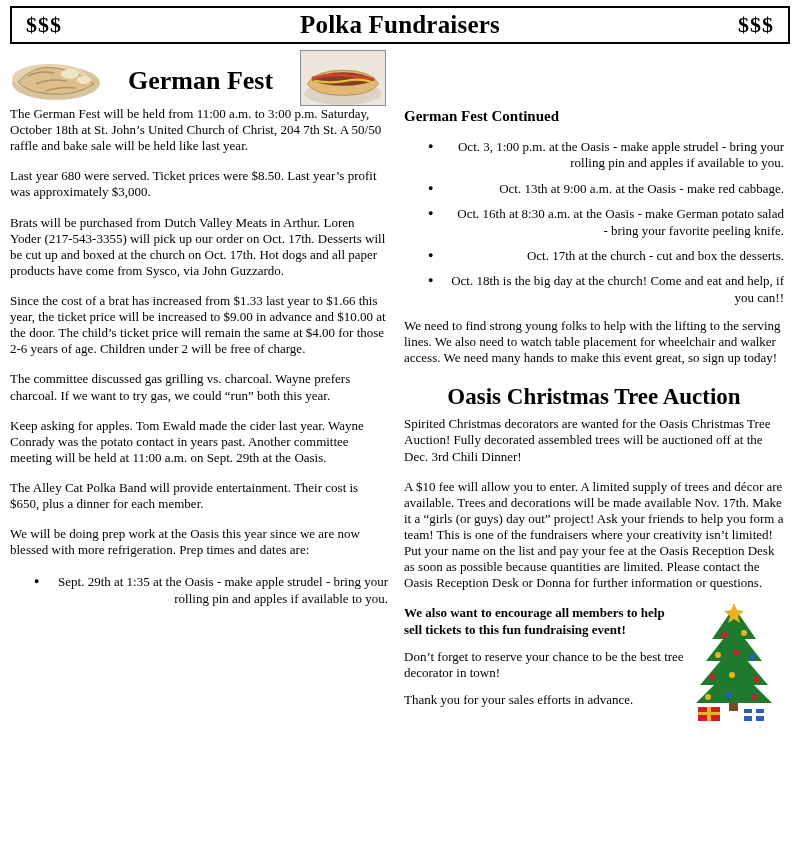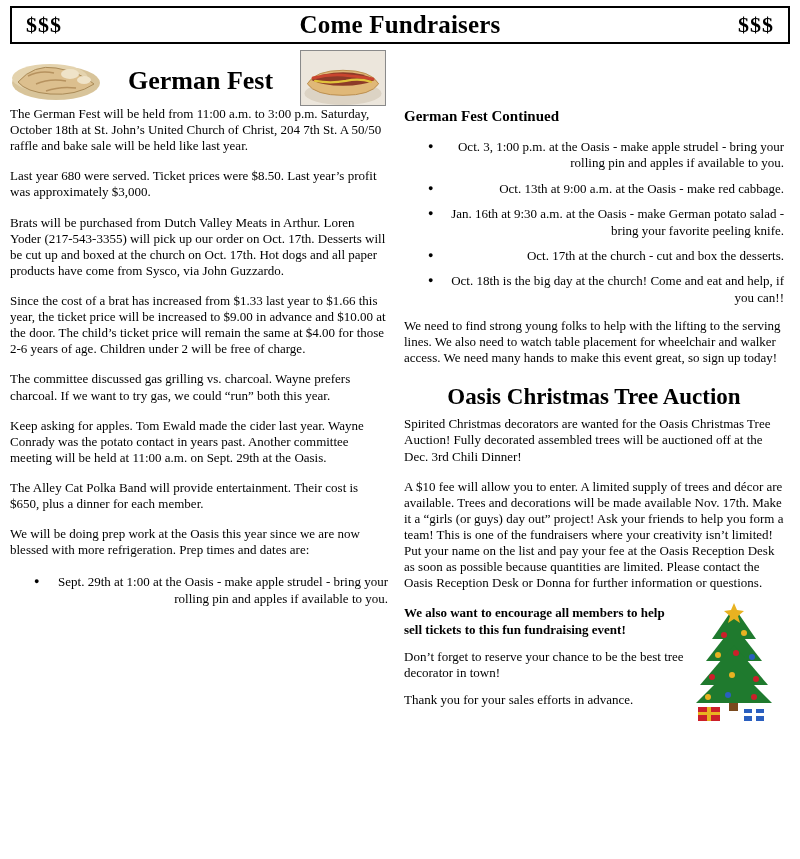--- a/index.html
+++ b/index.html
@@ -153,21 +153,21 @@
   }
   .final-block p { margin-bottom: 11px; }
 </style>
 </head>
 <body>
 
 <div class="page">
 
   <div class="masthead">
     <span class="money">$$$</span>
-    <span class="title">Come Fundraisers</span>
+    <span class="title">Polka Fundraisers</span>
     <span class="money">$$$</span>
   </div>
 
   <div class="columns">
 
     <div class="col-left">
 
       <div class="head-row">
 
         <svg class="art-strudel" viewBox="0 0 92 52">
@@ -197,32 +197,32 @@
       <p>The German Fest will be held from 11:00 a.m. to 3:00 p.m. Saturday, October 18th at St. John’s United Church of Christ, 204 7th St.  A 50/50 raffle and bake sale will be held like last year.</p>
       <p>Last year 680 were served.  Ticket prices were $8.50.  Last year’s profit was approximately $3,000.</p>
       <p>Brats will be purchased from Dutch Valley Meats in Arthur.  Loren Yoder (217-543-3355) will pick up our order on Oct. 17th.  Desserts will be cut up and boxed at the church on Oct. 17th.  Hot dogs and all paper products have come from Sysco, via John Guzzardo.</p>
       <p>Since the cost of a brat has increased from $1.33 last year to $1.66 this year, the ticket price will be increased to $9.00 in advance and $10.00 at the door.  The child’s ticket price will remain the same at $4.00 for those 2-6 years of age.  Children under 2 will be free of charge.</p>
       <p>The committee discussed gas grilling vs. charcoal.  Wayne prefers charcoal.  If we want to try gas, we could  “run” both this year.</p>
       <p>Keep asking for apples.  Tom Ewald made the cider last year.  Wayne Conrady was the potato contact  in years past.  Another committee meeting will be held at 11:00 a.m. on Sept. 29th at the Oasis.</p>
       <p>The Alley Cat Polka Band will provide entertainment.  Their cost is $650, plus a dinner for each member.</p>
       <p class="tight">We will be doing prep work at the Oasis this year since we are now blessed with more refrigeration.  Prep times and dates are:</p>
 
       <ul>
-        <li>Sept. 29th at 1:00 at the Oasis - make apple strudel - bring your rolling pin and apples if available to you.</li>
+        <li>Sept. 29th at 1:35 at the Oasis - make apple strudel - bring your rolling pin and apples if available to you.</li>
       </ul>
     </div>
 
     <div class="col-right">
 
       <h3 class="sub-head">German Fest Continued</h3>
 
       <ul>
         <li>Oct. 3, 1:00 p.m. at the Oasis - make apple strudel - bring your rolling pin and apples if available to you.</li>
         <li>Oct. 13th at 9:00 a.m. at the Oasis - make red  cabbage.</li>
-        <li>Jan. 16th at 9:30 a.m. at the Oasis - make German potato salad - bring your favorite peeling  knife.</li>
+        <li>Oct. 16th at 8:30 a.m. at the Oasis - make German potato salad - bring your favorite peeling  knife.</li>
         <li>Oct. 17th at the church - cut and box the desserts.</li>
         <li>Oct. 18th is the big day at the church!  Come and eat and help, if you can!!</li>
       </ul>
 
       <p>We need to find strong young folks to help with the lifting to the serving lines.  We also need to watch table placement for wheelchair and walker access.  We need many hands to make this event great, so sign up today!</p>
 
       <h2 class="section-head-2">Oasis Christmas Tree Auction</h2>
 
       <p>Spirited Christmas decorators are wanted for the Oasis Christmas Tree Auction!  Fully decorated assembled trees will be auctioned off at the Dec. 3rd Chili Dinner!</p>
       <p>A $10 fee will allow you to enter.  A limited supply of trees and décor are available.  Trees and decorations will be made available Nov. 17th.  Make it a “girls (or guys) day out” project!  Ask your friends to help you form a team!  This is one of the fundraisers where your creativity isn’t limited!  Put your name on the list and pay your fee at the Oasis Reception Desk as soon as possible because quantities are limited.   Please contact the Oasis Reception Desk or Donna for further information or questions.</p>

